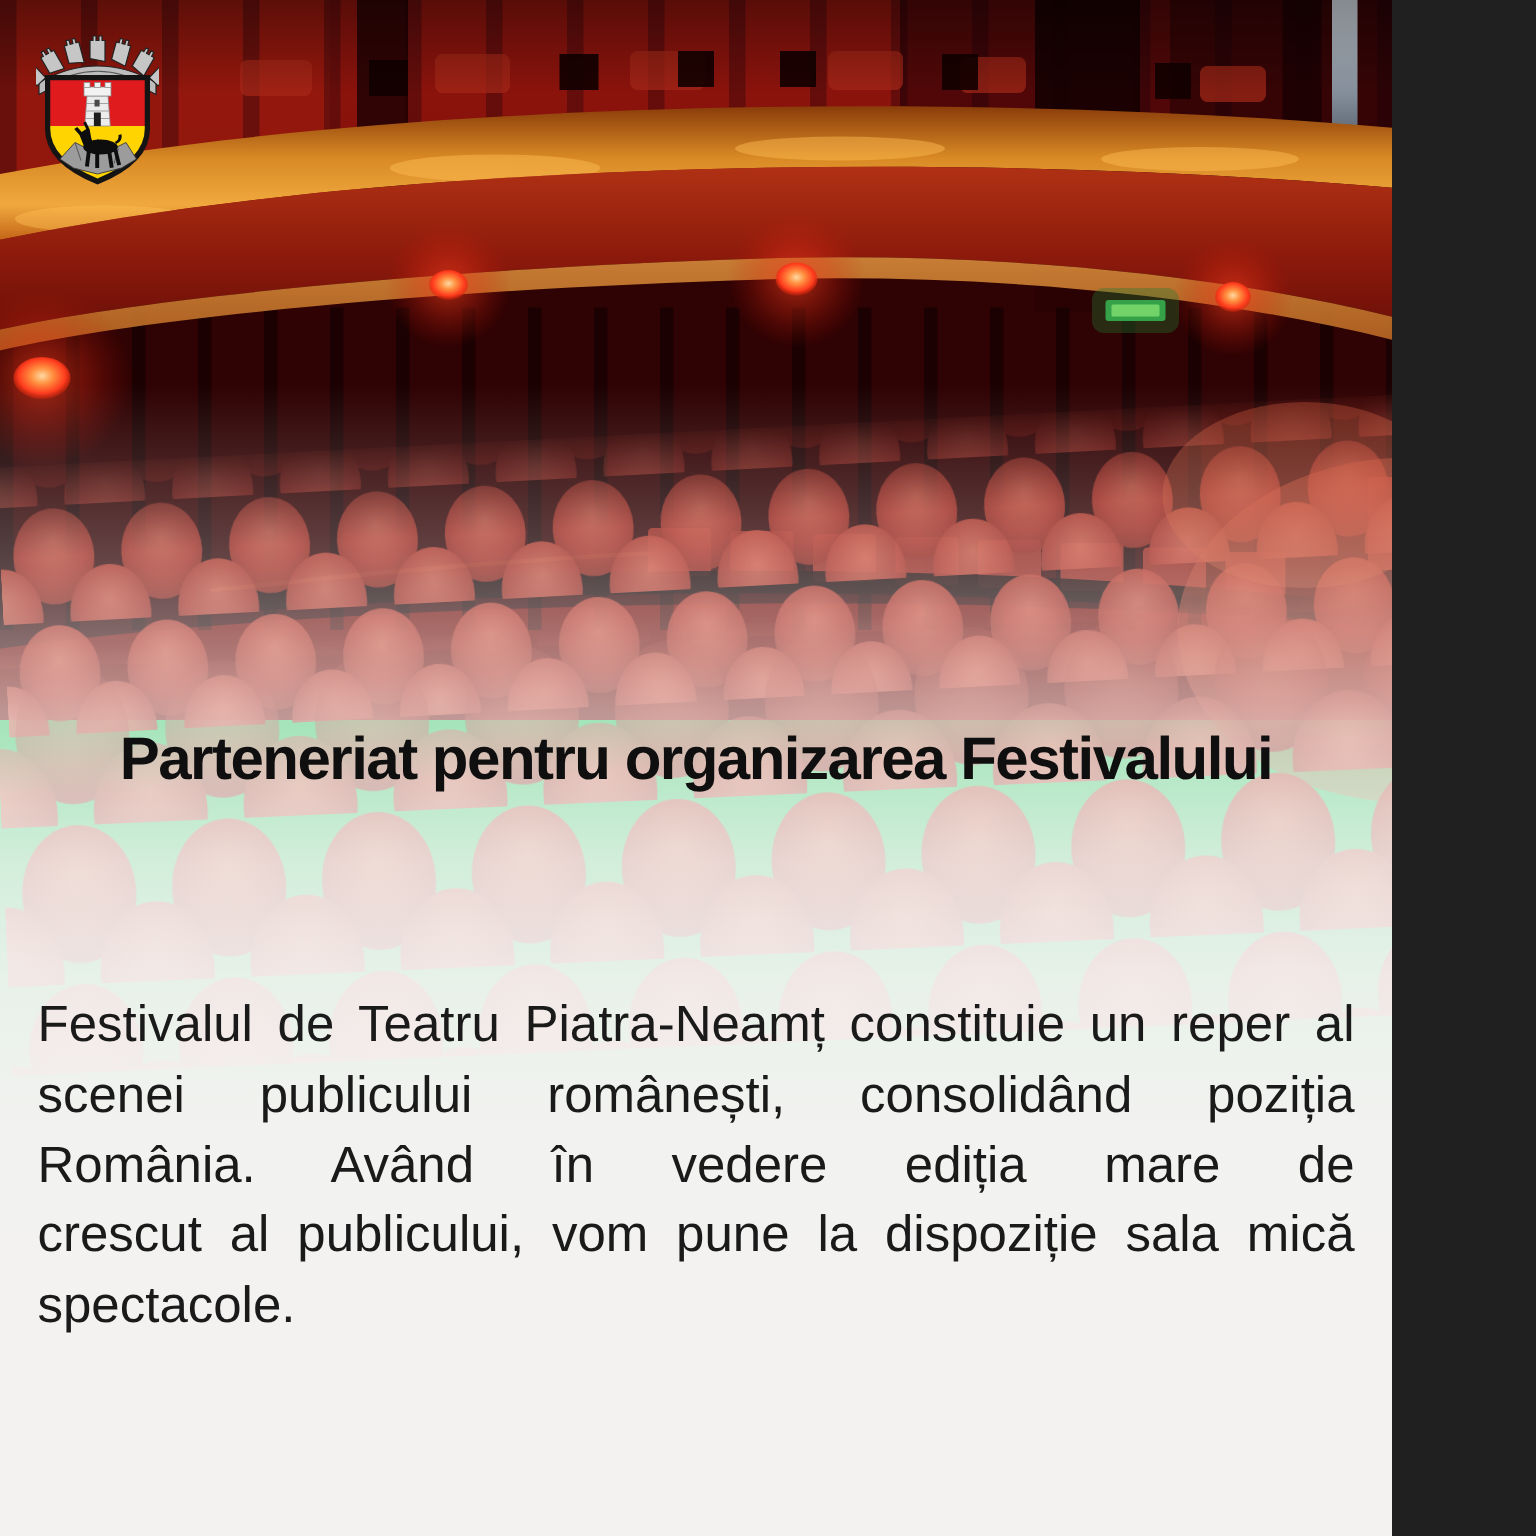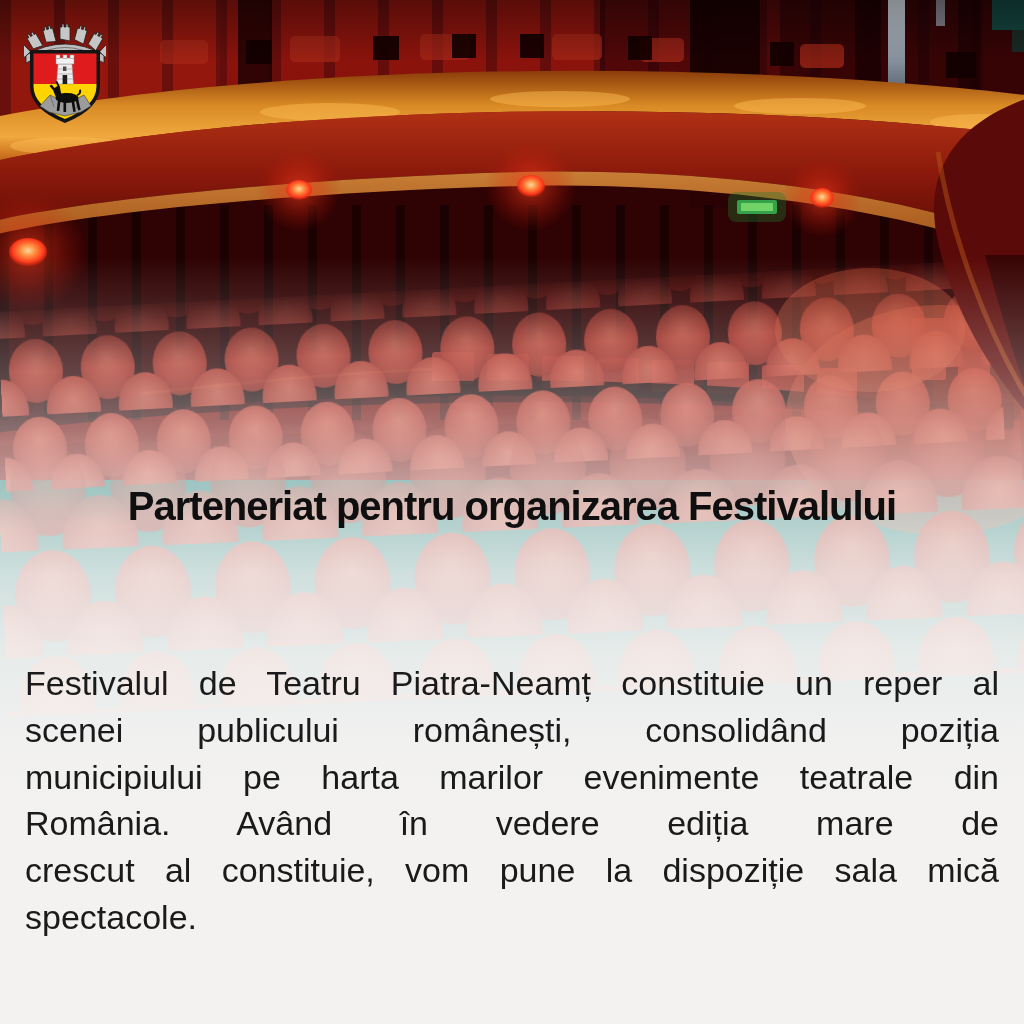--- a/index.html
+++ b/index.html
@@ -1,18 +1,18 @@
 <!DOCTYPE html>
 <html><head>
 <meta charset="utf-8">
 <style>
   html,body{margin:0;padding:0;background:#202020;}
   .canvas{
-    position:relative;width:1024px;height:1024px;overflow:hidden;
-    background:#0f766e;font-family:"Liberation Sans",sans-serif;
+    position:relative;width:928px;height:1024px;overflow:hidden;
+    background:#22c55e;font-family:"Liberation Sans",sans-serif;
   }
   .photo{position:absolute;left:0;top:0;width:1024px;height:1024px;display:block;}
   .haze{
     position:absolute;left:0;top:0;width:1024px;height:1024px;pointer-events:none;
     background:linear-gradient(180deg,
       rgba(255,255,255,0) 0%,
       rgba(255,255,255,0) 25%,
       rgba(253,251,251,0.28) 37%,
       rgba(251,249,248,0.60) 47%,
       rgba(249,247,246,0.82) 56%,
@@ -269,19 +269,18 @@
     </g>
   </svg>
 
   <div class="headline">
     <div>Parteneriat pentru organizarea Festivalului</div>
   </div>
 
   <div class="bodytext">
     <div class="bl">Festivalul de Teatru Piatra-Neamț constituie un reper al</div>
     <div class="bl">scenei publicului românești, consolidând poziția</div>
-    <div class="bl">municipiului pe harta marilor evenimente teatrale din</div>
     <div class="bl">România. Având în vedere ediția mare de</div>
-    <div class="bl">crescut al constituie, vom pune la dispoziție sala mică</div>
+    <div class="bl">crescut al publicului, vom pune la dispoziție sala mică</div>
     <div class="bl last">spectacole.</div>
   </div>
 
 </div>
 
 </body></html>

